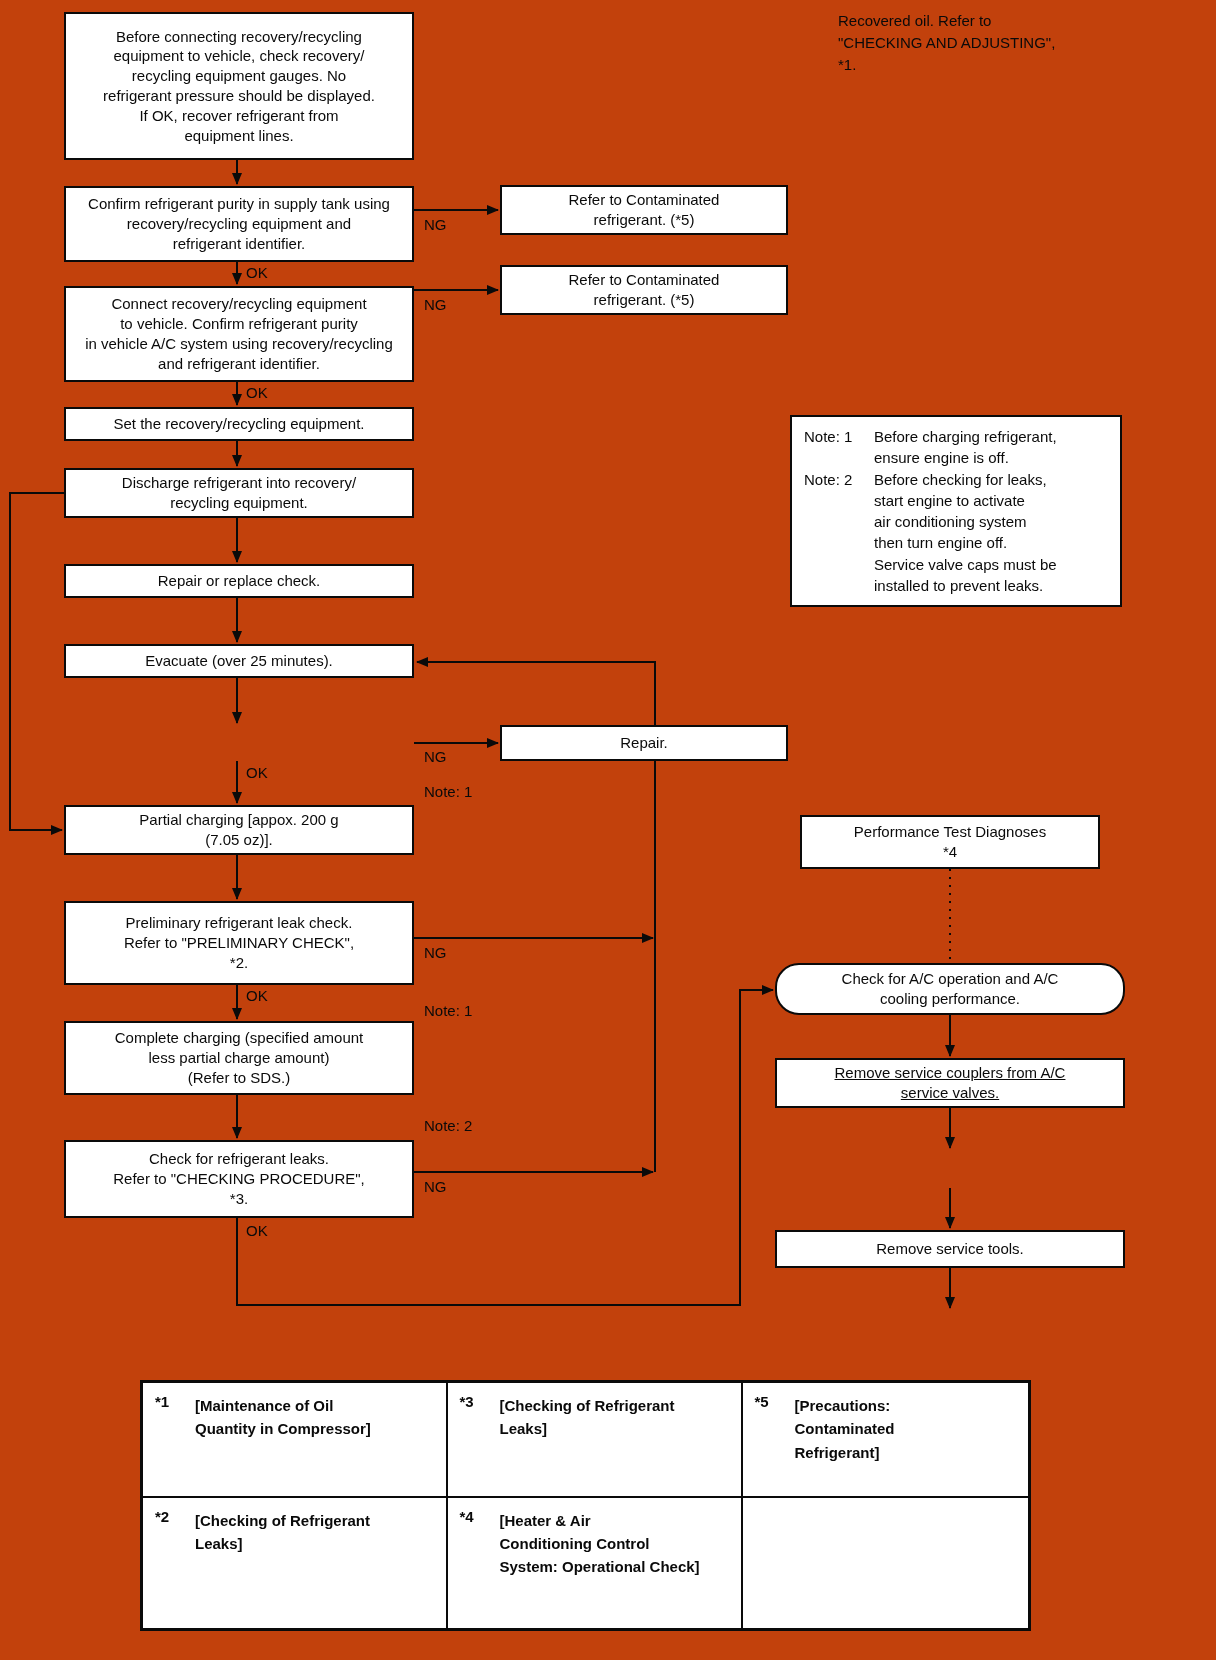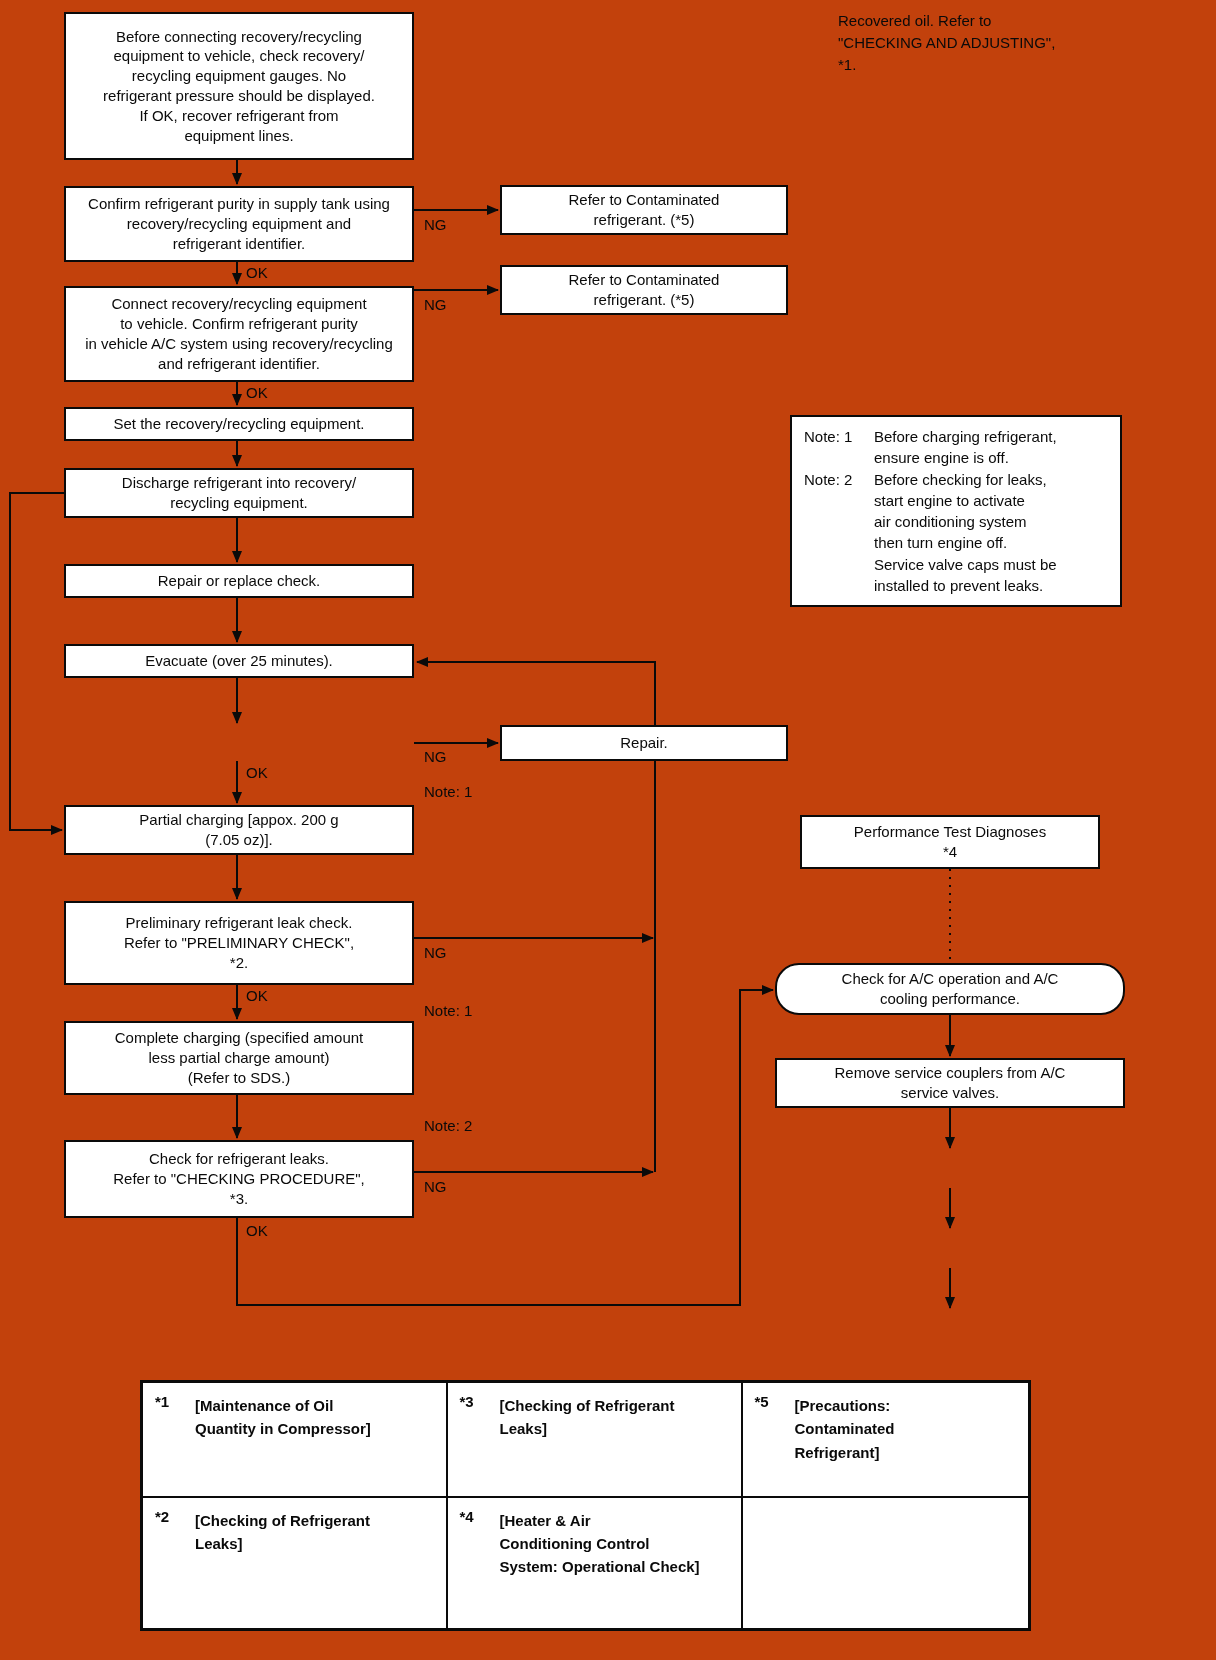--- a/index.html
+++ b/index.html
@@ -135,22 +135,23 @@
 then turn engine off.
 Service valve caps must be
 installed to prevent leaks.</span>
     </div>
   </div>
 
   <div class="box" style="left:800px; top:815px;  width:300px; height:54px;">Performance Test Diagnoses
 *4</div>
   <div class="box" style="left:775px; top:963px;  width:350px; height:52px;border-radius:24px;">Check for A/C operation and A/C
 cooling performance.</div>
-  <div class="box" style="left:775px; top:1058px; width:350px; height:50px;">Remove service couplers from A/C
+  <div class="box" style="left:775px; top:1058px; width:350px; height:50px;text-decoration:underline;">Remove service couplers from A/C
 service valves.</div>
+  <div class="box" style="left:775px; top:1230px; width:350px; height:38px;">Remove service tools.</div>
 
   <div class="lbl" style="left:246px; top:264px;">OK</div>
   <div class="lbl" style="left:246px; top:384px;">OK</div>
   <div class="lbl" style="left:246px; top:764px;">OK</div>
   <div class="lbl" style="left:246px; top:987px;">OK</div>
   <div class="lbl" style="left:246px; top:1222px;">OK</div>
   <div class="lbl" style="left:424px; top:216px;">NG</div>
   <div class="lbl" style="left:424px; top:296px;">NG</div>
   <div class="lbl" style="left:424px; top:748px;">NG</div>
   <div class="lbl" style="left:424px; top:944px;">NG</div>

